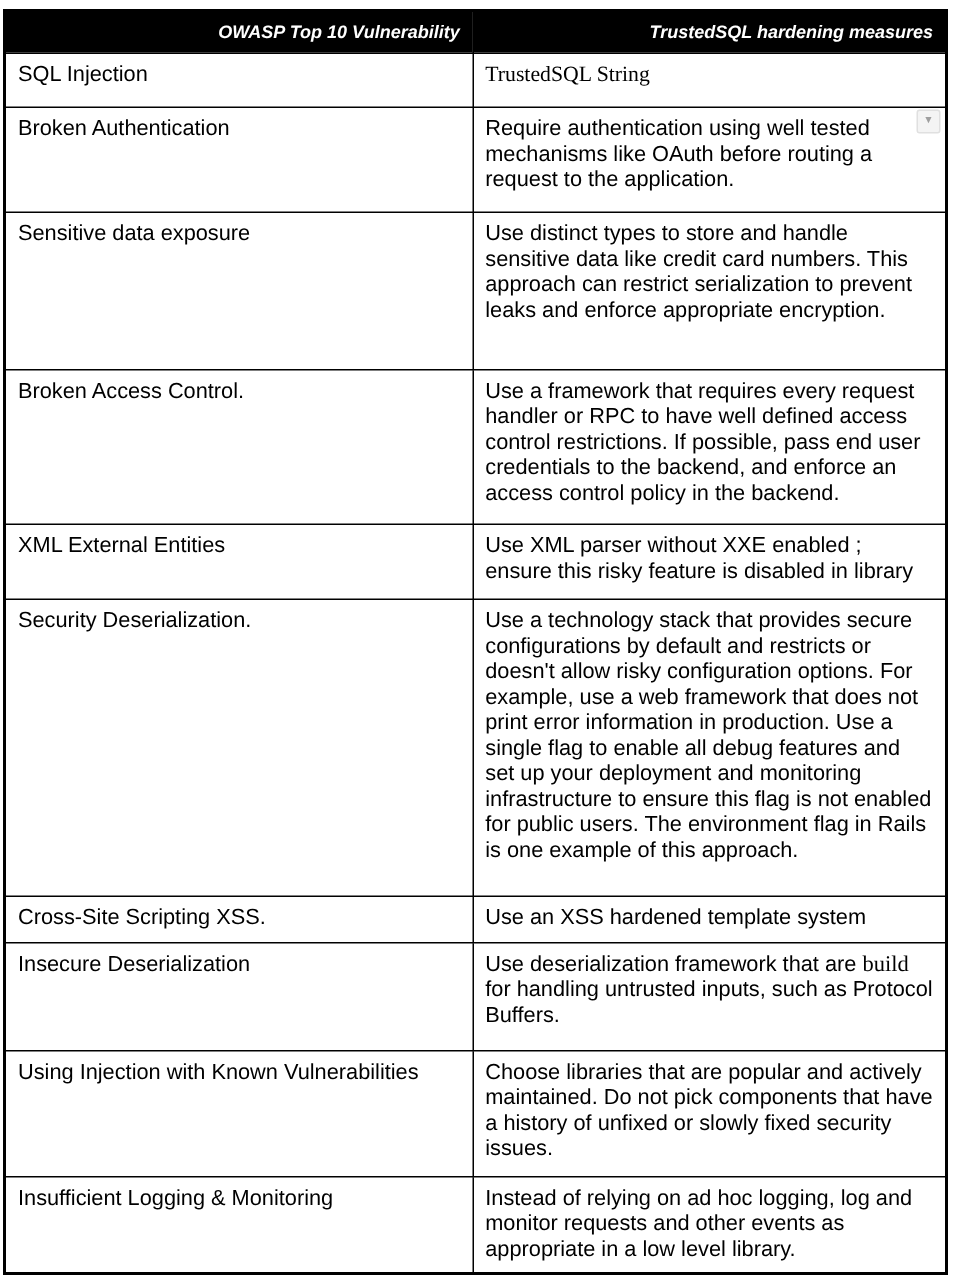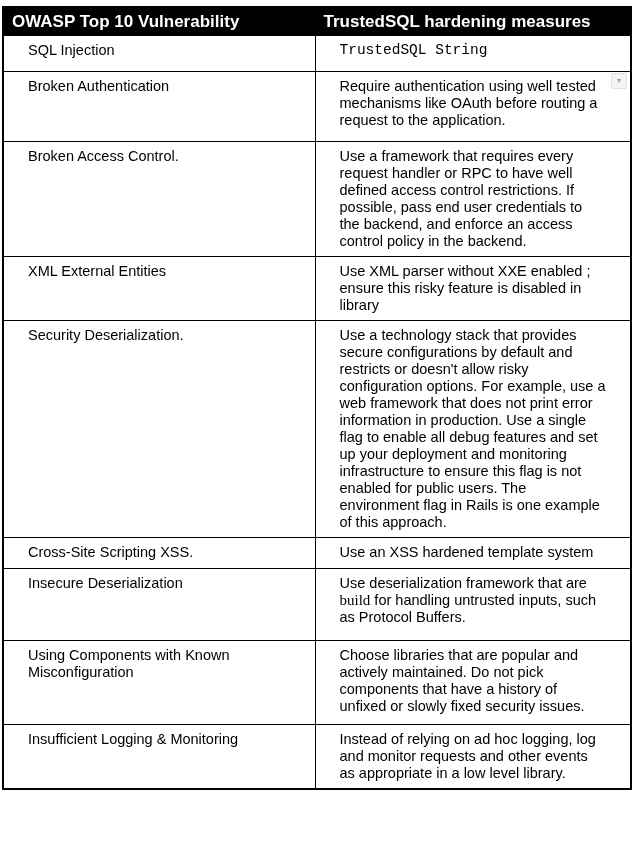--- a/index.html
+++ b/index.html
@@ -28,35 +28,36 @@
     width: 628px;
     border: 2px solid var(--border);
   }
   .vuln-table th, .vuln-table td {
     border: 1.5px solid var(--border);
   }
   .vuln-table th {
     background: var(--header-bg);
     color: var(--header-text);
     font-weight: bold;
-    font-size: 17px;
+    font-size: 12px;
     line-height: 17px;
-    text-align: left;
+    text-align: right;
     vertical-align: middle;
     padding: 4px 8px;
+    font-style: italic;
   }
   .vuln-table td {
     vertical-align: top;
-    padding: 6px 24px;
+    padding: 6px 8px;
     font-size: 14.5px;
     line-height: 17px;
     margin-left: 35px;
   }
   .serif {
-    font-family: Liberation Mono, monospace;
+    font-family: Liberation Serif, serif;
     font-size: 15.5px;
   }
   .serif-inline {
     font-family: "Liberation Serif", "DejaVu Serif", serif;
     font-size: 15px;
   }
   td.has-marker { position: relative; }
   .marker {
     position: absolute;
     top: 1px; right: 3px;
@@ -95,20 +96,24 @@
       </tr>
       <tr style="height:70px">
         <td>Broken Authentication</td>
         <td class="has-marker">
           <span class="marker">
               <span class="marker-arrow">▼</span>
             </span>
           <span>Require authentication using well tested mechanisms like OAuth before routing a request to the application.</span>
         </td>
       </tr>
+      <tr style="height:105px">
+        <td>Sensitive data exposure</td>
+        <td>Use distinct types to store and handle sensitive data like credit card numbers. This approach can restrict serialization to prevent leaks and enforce appropriate encryption.</td>
+      </tr>
       <tr style="height:103px">
         <td>Broken Access Control.</td>
         <td>Use a framework that requires every request handler or RPC to have well defined access control restrictions. If possible, pass end user credentials to the backend, and enforce an access control policy in the backend.</td>
       </tr>
       <tr style="height:50px">
         <td>XML External Entities</td>
         <td>Use XML parser without XXE enabled ; ensure this risky feature is disabled in library</td>
       </tr>
       <tr style="height:198px">
         <td>Security Deserialization.</td>
@@ -116,21 +121,21 @@
       </tr>
       <tr style="height:31px">
         <td>Cross-Site Scripting XSS.</td>
         <td>Use an XSS hardened template system</td>
       </tr>
       <tr style="height:72px">
         <td>Insecure Deserialization</td>
         <td><span>Use deserialization framework that are </span><span class="serif-inline">build</span><span> for handling untrusted inputs, such as Protocol Buffers.</span></td>
       </tr>
       <tr style="height:84px">
-        <td>Using Components with Known Misconfiguration</td>
+        <td>Using Injection with Known Vulnerabilities</td>
         <td>Choose libraries that are popular and actively maintained. Do not pick components that have a history of unfixed or slowly fixed security issues.</td>
       </tr>
       <tr style="height:48px">
         <td>Insufficient Logging &amp; Monitoring</td>
         <td>Instead of relying on ad hoc logging, log and monitor requests and other events as appropriate in a low level library.</td>
       </tr>
     </tbody>
   </table>
 </div>
 

